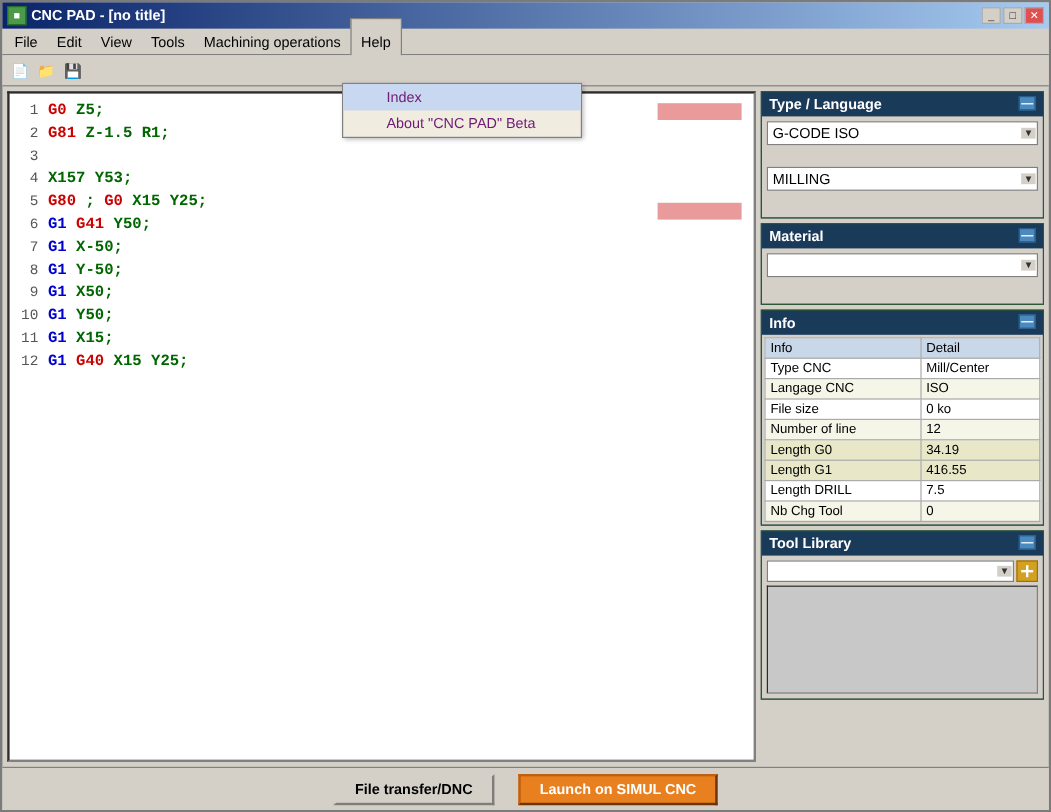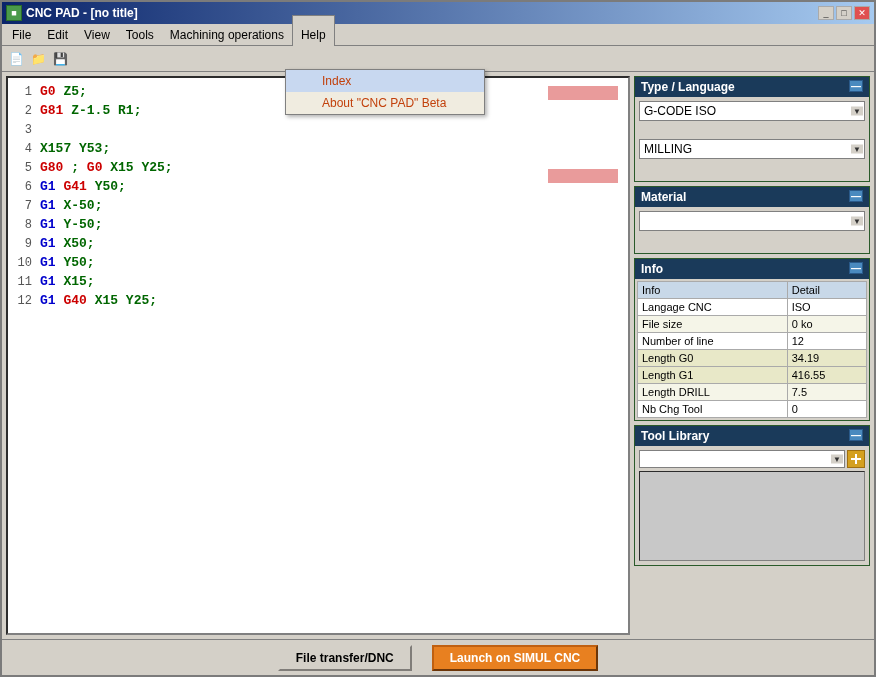--- a/index.html
+++ b/index.html
@@ -323,21 +323,21 @@
       width: 200px;
       background: #f0ece0;
       border: 1px solid #808080;
       box-shadow: 2px 2px 4px rgba(0,0,0,0.3);
       z-index: 1000;
     }
     .dropdown-menu-item {
       padding: 4px 20px;
       cursor: pointer;
       font-size: 12px;
-      color: #c2410c;
+      color: #701a75;
       display: flex;
       align-items: center;
       gap: 4px;
     }
     .dropdown-menu-item.selected {
       background: #c8d8f0;
     }
     .menu-check {
       width: 12px;
       display: inline-block;
@@ -536,20 +536,24 @@
         </div>
         <div class="panel-body" style="padding: 2px;">
           <table class="info-table">
             <thead>
               <tr>
                 <th>Info</th>
                 <th>Detail</th>
               </tr>
             </thead>
             <tbody>
+              <tr>
+                <td>Type CNC</td>
+                <td>Mill/Center</td>
+              </tr>
               <tr>
                 <td>Langage CNC</td>
                 <td>ISO</td>
               </tr>
               <tr>
                 <td>File size</td>
                 <td>0 ko</td>
               </tr>
               <tr>
                 <td>Number of line</td>

